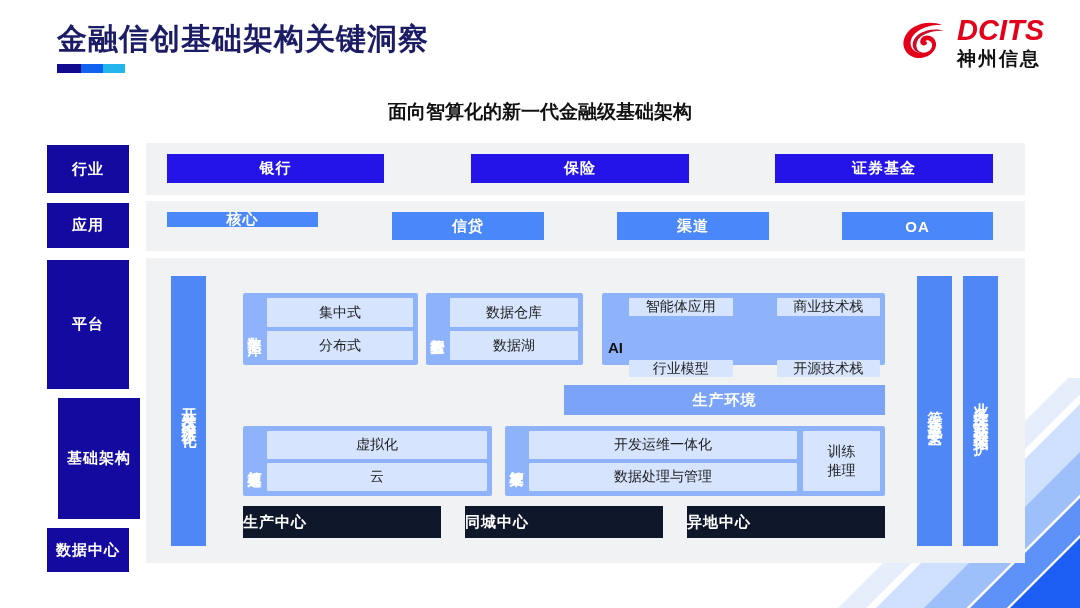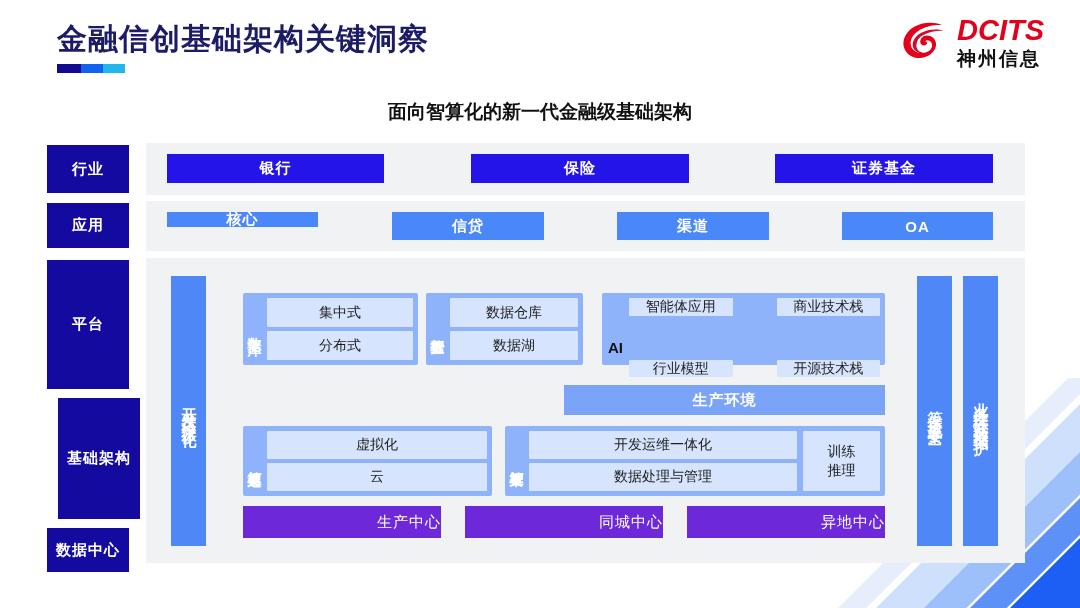--- a/index.html
+++ b/index.html
@@ -77,23 +77,23 @@
            gap: 4px; padding: 5px 5px 5px 0; }
   .group > .gbody.row { flex-direction: row; }
   .cell { background: #d6e4fd; color: #1d1d1d; font-size: 14px;
           display: flex; align-items: center; justify-content: center;
           flex: 1 1 auto; border-radius: 1px; text-align: center; line-height: 1.25; }
 
   .wide { position: absolute; background: #7ba4f9; color: #fff;
           font-weight: bold; font-size: 15px; display: flex;
           align-items: center; justify-content: center; letter-spacing: 1px; }
 
-  .dc { position: absolute; background: #6d28d9; color: #fff; font-weight: normal;
+  .dc { position: absolute; background: #0f172a; color: #fff; font-weight: bold;
         font-size: 15px; display: flex; align-items: center;
-        justify-content: flex-end; letter-spacing: 1px; }
+        justify-content: flex-start; letter-spacing: 1px; }
 
   .ai-label { color: #111; font-weight: bold; font-size: 15px;
               display: flex; align-items: center; justify-content: center;
               padding: 0 6px; flex: 0 0 auto; margin-top: 36px; }
 </style>
 </head>
 <body>
 
 <div class="deco">
   <i class="s5"></i>

